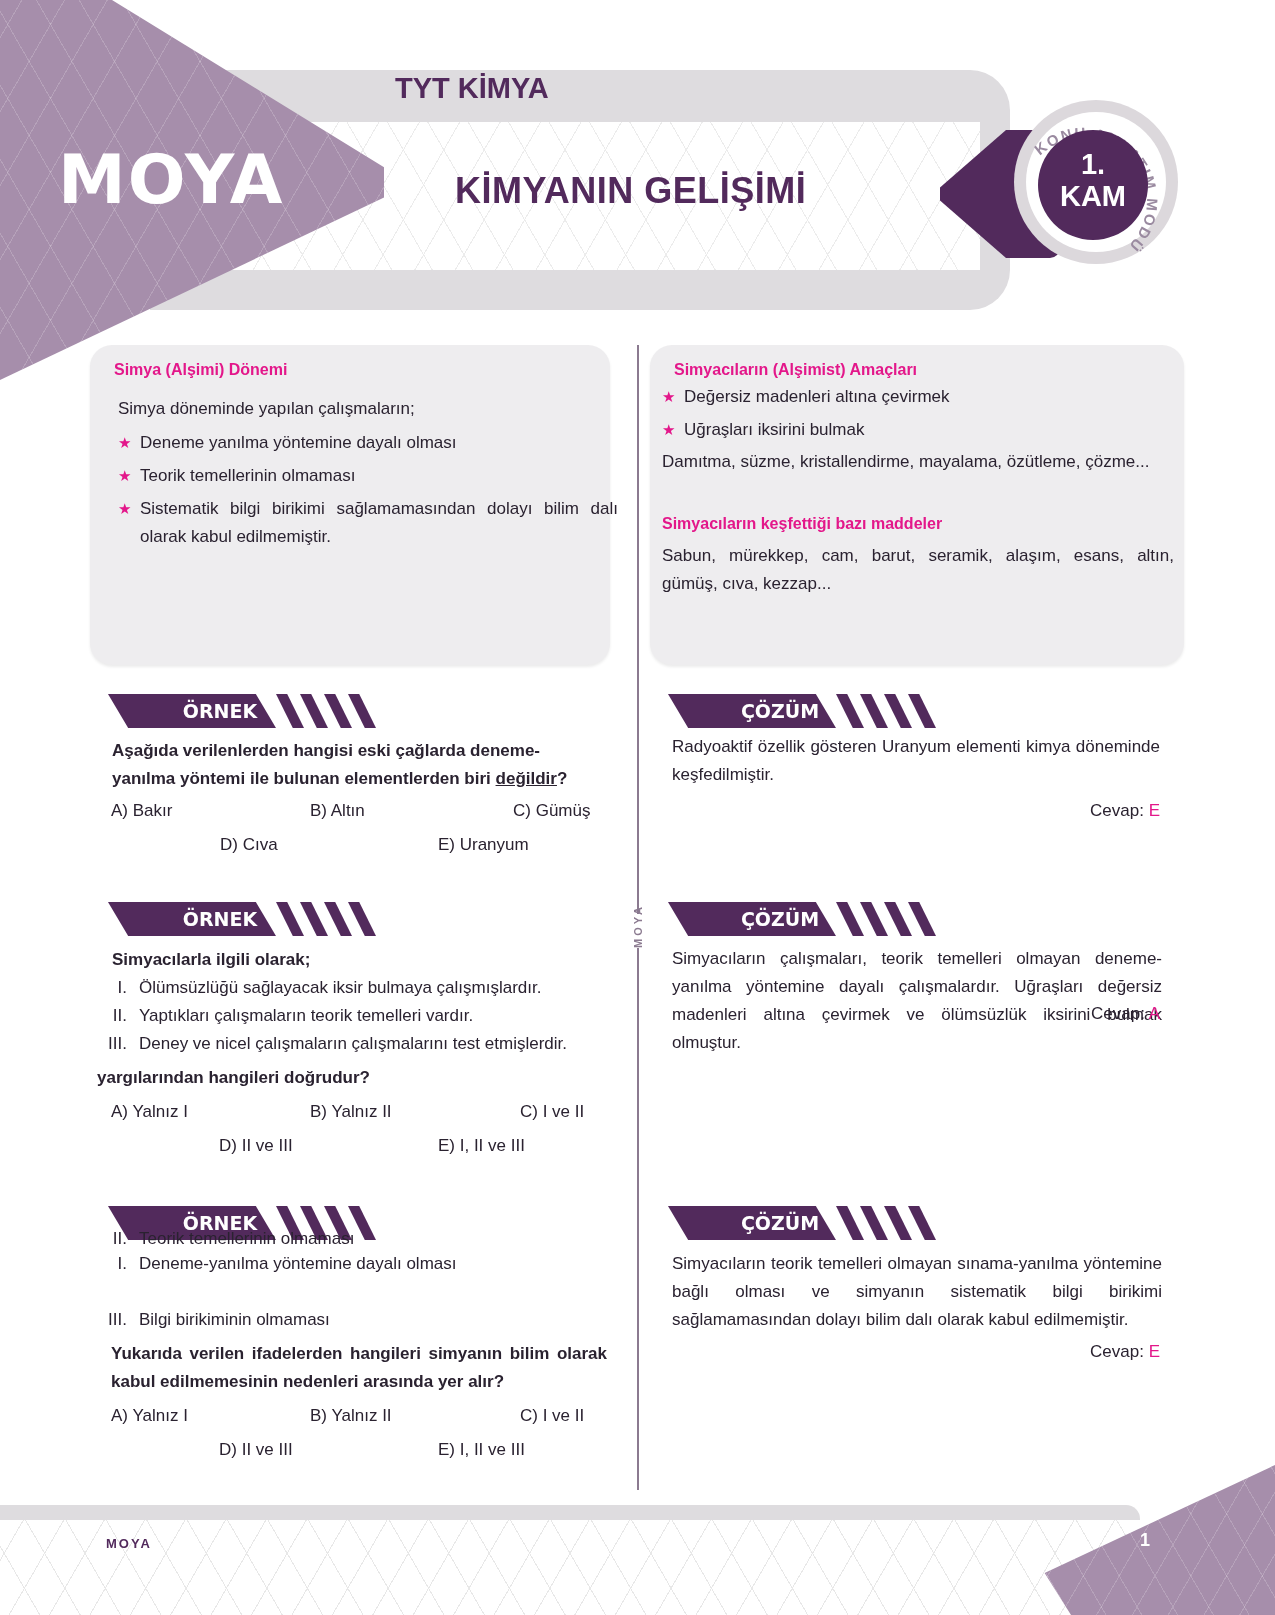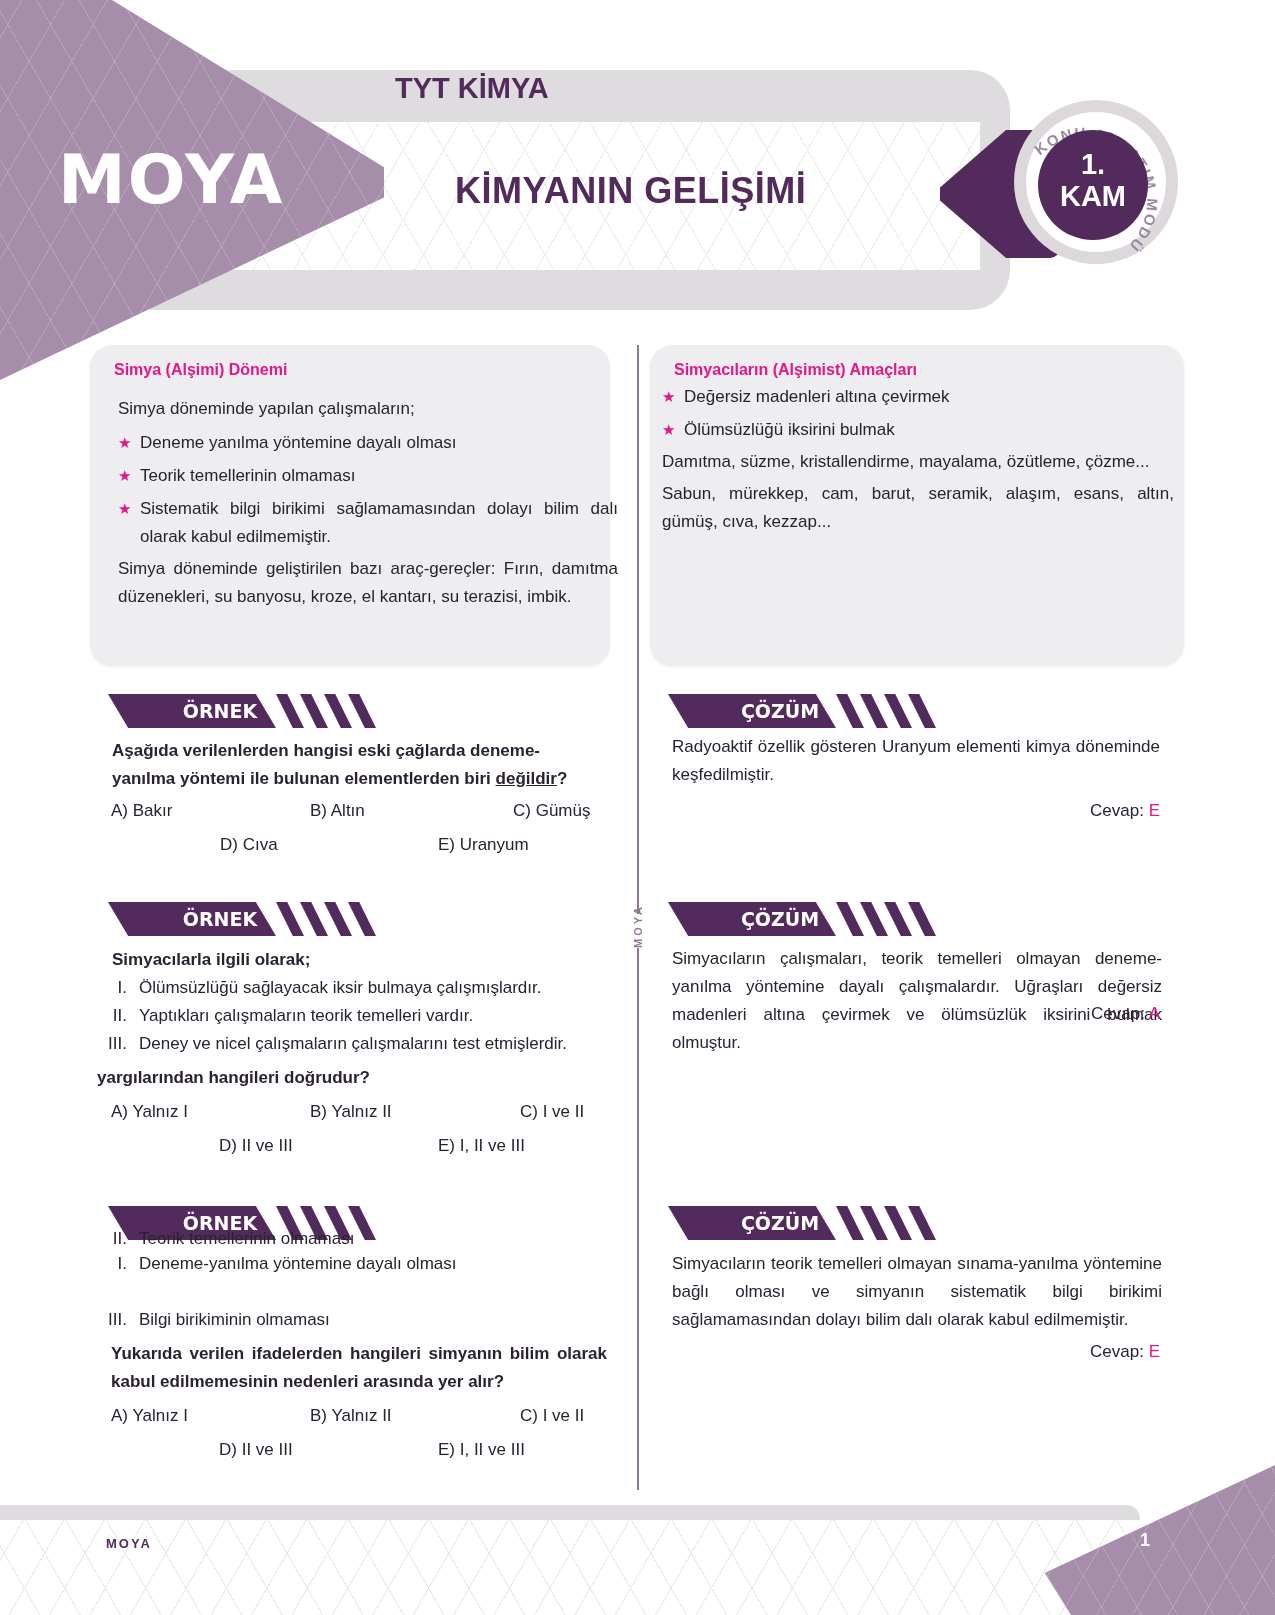--- a/index.html
+++ b/index.html
@@ -108,36 +108,36 @@
       <span class="txt">Deneme yanılma yöntemine dayalı olması</span>
     </div>
     <div class="star-item" style="margin-top:5px;">
       <span class="star">★</span>
       <span class="txt">Teorik temellerinin olmaması</span>
     </div>
     <div class="star-item" style="margin-top:5px;text-align:justify;">
       <span class="star">★</span>
       <span class="txt">Sistematik bilgi birikimi sağlamamasından dolayı bilim dalı olarak kabul edilmemiştir.</span>
     </div>
-    <div style="margin-top:4px;text-align:justify;">Simya döneminde geliştirilen bazı araç-gereçler: Fırın, damıtma düzenekleri, su banyosu, kroze, el kantarı, su terazisi, imbik.</div>
   </div>
 </div>
 
 <div class="info-box box-right">
   <div style="position:absolute;left:24px;top:16px;" class="box-title">Simyacıların (Alşimist) Amaçları</div>
   <div style="position:absolute;left:12px;top:38px;width:512px;" class="body-text">
     <div class="star-item">
       <span class="star">★</span>
       <span class="txt">Değersiz madenleri altına çevirmek</span>
     </div>
     <div class="star-item" style="margin-top:5px;">
       <span class="star">★</span>
-      <span class="txt">Ölümsüzlüğü iksirini bulmak</span>
+      <span class="txt">Uğraşları iksirini bulmak</span>
     </div>
     <div style="margin-top:4px;">Damıtma, süzme, kristallendirme, mayalama, özütleme, çözme...</div>
+    <div class="box-title" style="margin-top:34px;">Simyacıların keşfettiği bazı maddeler</div>
     <div style="margin-top:4px;text-align:justify;">Sabun, mürekkep, cam, barut, seramik, alaşım, esans, altın, gümüş, cıva, kezzap...</div>
   </div>
 </div>
 
 <div class="divider"></div>
 <div class="divider-label">MOYA</div>
 
 <div class="banner" style="left:108px;top:694px;">
   <div class="bar"></div>
   <div class="stripe" style="left:168px;"></div>

